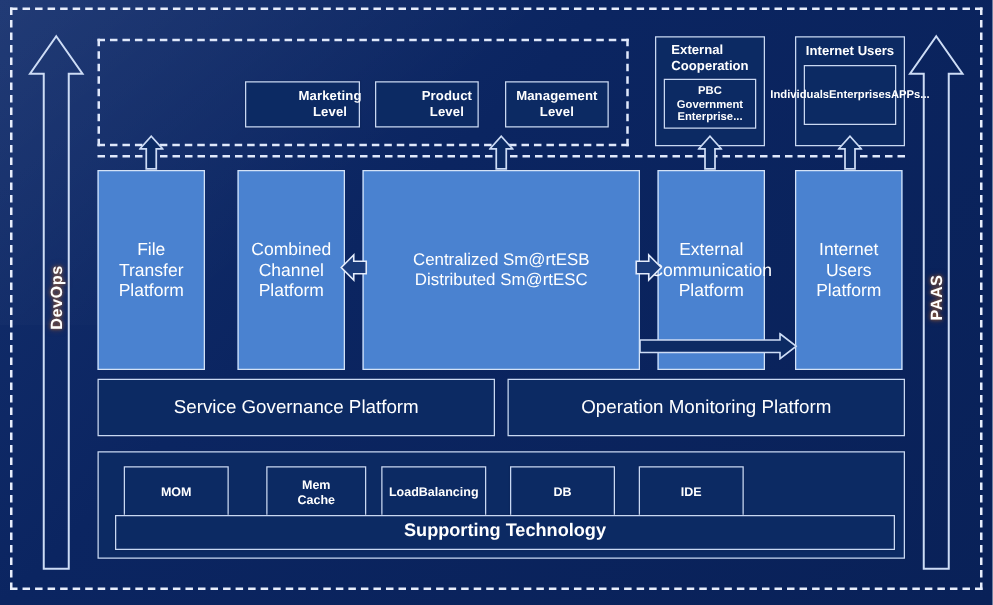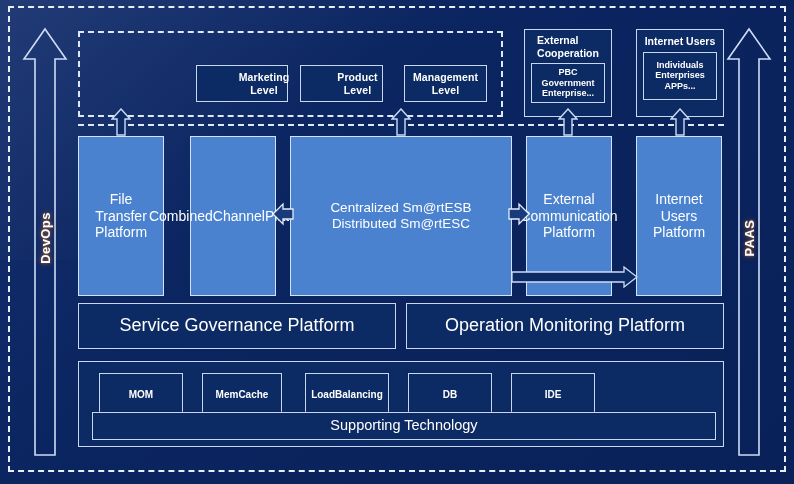--- a/index.html
+++ b/index.html
@@ -46,25 +46,25 @@
   }
 
   
   .level-box{font-size:10.5px;font-weight:bold;letter-spacing:.1px;}
 
   
   .platform{font-size:14px;font-weight:400;}
   .platform-lg{font-size:13.5px;font-weight:400;}
 
   
-  .gov{font-size:18px;font-weight:400;}
+  .gov{font-size:15px;font-weight:400;}
 
   
   .tech{font-size:10px;font-weight:bold;}
-  .support-bar{font-size:14.5px;font-weight:normal;}
+  .support-bar{font-size:14.5px;font-weight:bold;}
 
   
   .side-arrow{position:absolute;}
   .side-arrow svg{display:block;}
   .side-label{
     position:absolute;color:#ffffff;font-size:13px;font-weight:bold;
     letter-spacing:.4px;white-space:nowrap;
     transform:translate(-50%,-50%) rotate(-90deg);
     text-shadow:0 0 3px rgba(210,120,40,.75), 0 0 6px rgba(190,90,20,.5);
   }
@@ -118,21 +118,21 @@
       <span>Cooperation</span>
     </div>
     <div class="box dark-box ext-inner" style="position:relative;left:0;top:0;margin-top:4px;width:74px;height:40px;flex-direction:column;">
       <span>PBC Government</span>
       <span>Enterprise...</span>
     </div>
   </div>
 
   <div class="ext-wrap" style="left:636px;top:29px;width:88px;height:88px;">
     <div class="ext-title" style="margin-top:5px;line-height:1.2;">Internet Users</div>
-    <div class="box dark-box ext-inner" style="position:relative;left:0;top:0;margin-top:4px;width:74px;height:48px;flex-direction:column;">
+    <div class="box dark-box ext-inner" style="position:relative;left:0;top:0;margin-top:4px;width:74px;height:48px;flex-direction:row;">
       <span>Individuals</span>
       <span>Enterprises</span>
       <span>APPs...</span>
     </div>
   </div>
 
   <div style="position:absolute;left:78px;top:124px;width:646px;height:0;border-top:2px dashed #dfe8fb;"></div>
 
   <div class="up-arrow" style="left:111px;top:108px;">
     <svg width="20" height="28" viewBox="0 0 20 28">
@@ -154,21 +154,21 @@
       <polygon points="10,1 19,11 14,11 14,27 6,27 6,11 1,11" fill="#0c2a63" stroke="#cddcf5" stroke-width="1.4"></polygon>
     </svg>
   </div>
 
   <div class="box blue-box platform" style="left:78px;top:136px;width:86px;height:160px;flex-direction:column;text-align:right;">
     <span>File</span>
     <span>Transfer</span>
     <span>Platform</span>
   </div>
 
-  <div class="box blue-box platform" style="left:190px;top:136px;width:86px;height:160px;flex-direction:row;">
+  <div class="box blue-box platform" style="left:190px;top:136px;width:86px;height:160px;flex-direction:column;">
     <span>Combined</span>
     <span>Channel</span>
     <span>Platform</span>
   </div>
 
   <div class="box blue-box platform-lg" style="left:290px;top:136px;width:222px;height:160px;flex-direction:column;">
     <span>Centralized Sm@rtESB</span>
     <span>Distributed Sm@rtESC</span>
   </div>
 
@@ -203,21 +203,21 @@
   </div>
 
   <div class="box dark-box gov" style="left:78px;top:303px;width:318px;height:46px;">Service Governance Platform</div>
   <div class="box dark-box gov" style="left:406px;top:303px;width:318px;height:46px;">Operation Monitoring Platform</div>
 
   <div class="box dark-box" style="left:78px;top:361px;width:646px;height:86px;"></div>
 
   <div class="box dark-box tech" style="left:99px;top:373px;width:84px;height:44px;flex-direction:column;align-items:center;">
     <span>MOM</span>
   </div>
-  <div class="box dark-box tech" style="left:202px;top:373px;width:80px;height:44px;flex-direction:row;">
+  <div class="box dark-box tech" style="left:213px;top:373px;width:80px;height:44px;flex-direction:column;">
     <span>Mem</span>
     <span>Cache</span>
   </div>
   <div class="box dark-box tech" style="left:305px;top:373px;width:84px;height:44px;flex-direction:row;">
     <span>Load</span>
     <span>Balancing</span>
   </div>
   <div class="box dark-box tech" style="left:408px;top:373px;width:84px;height:44px;flex-direction:column;">
     <span>DB</span>
   </div>

